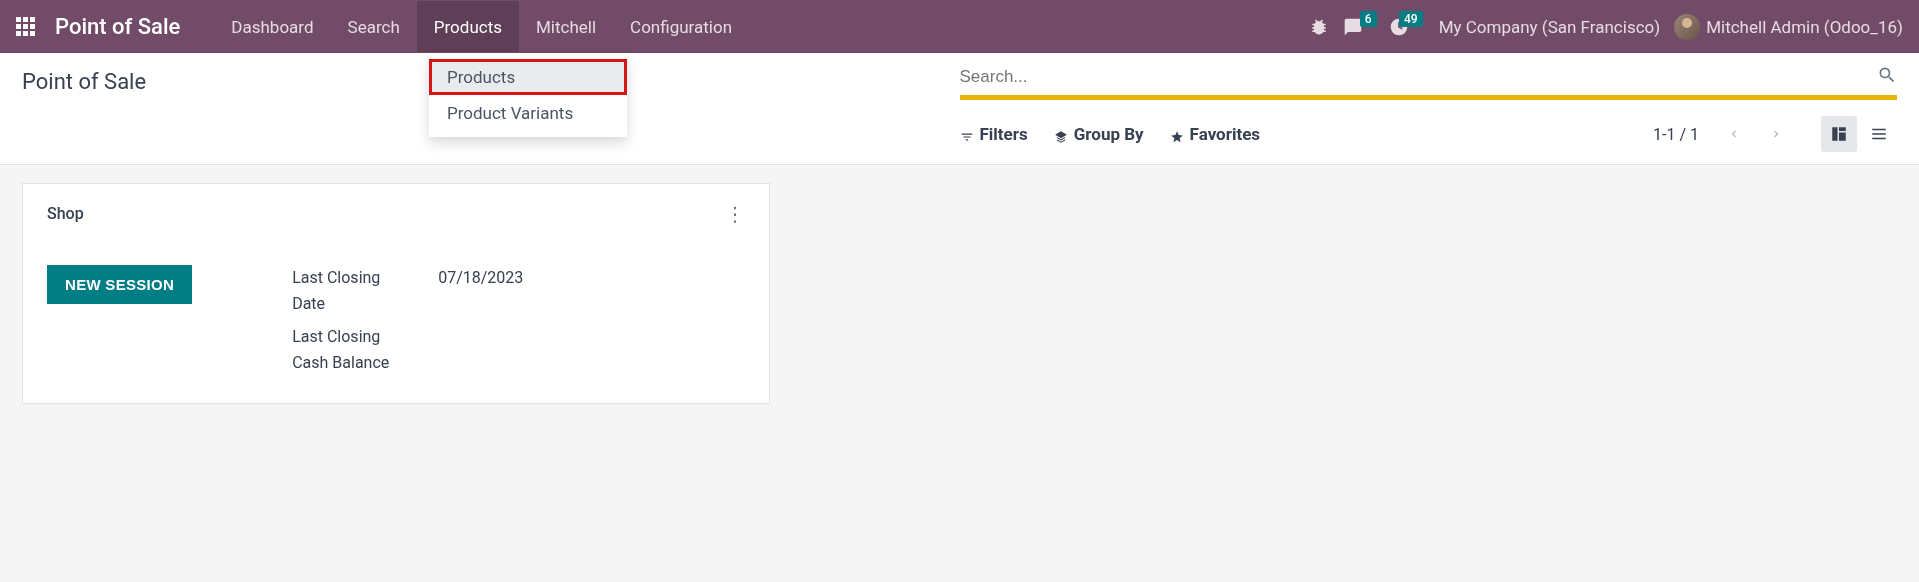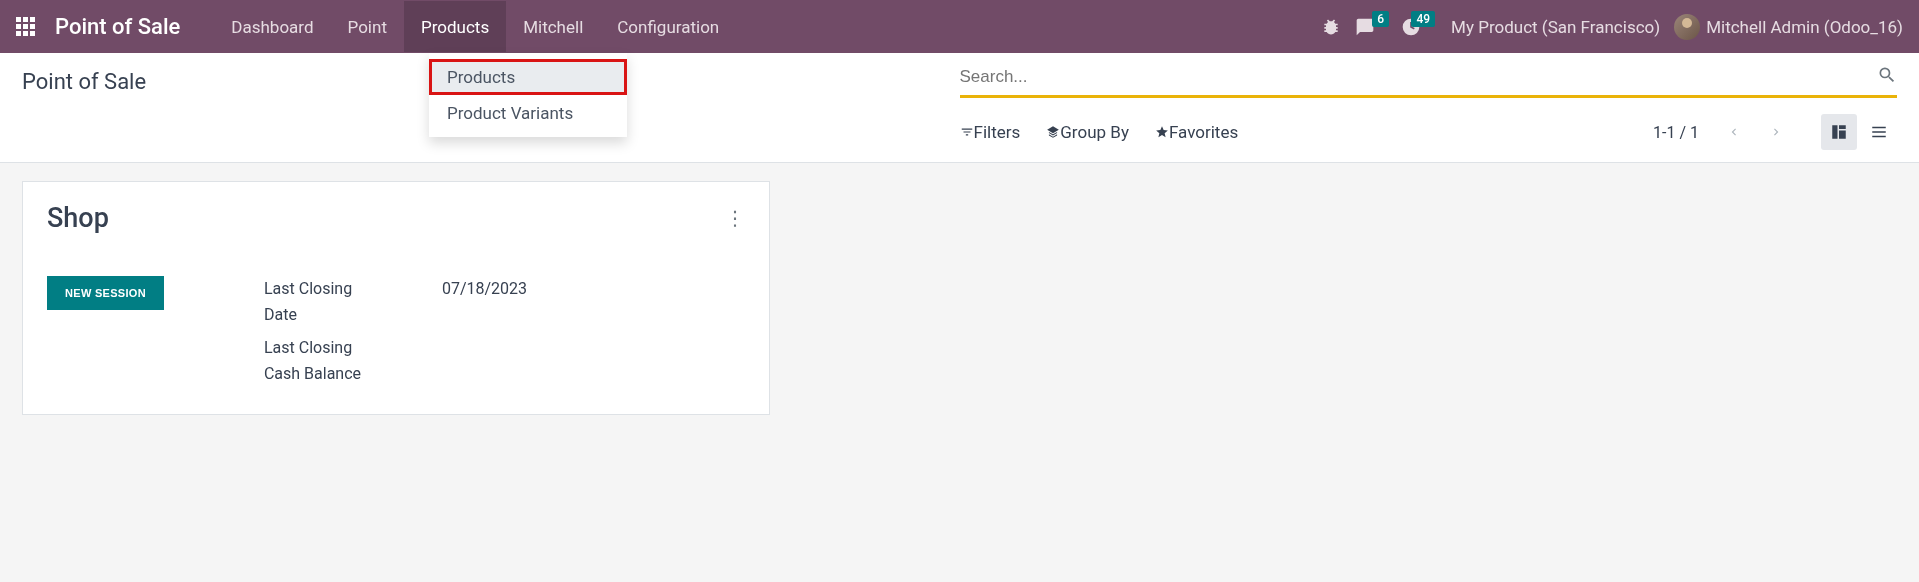--- a/index.html
+++ b/index.html
@@ -134,21 +134,21 @@
     }
     .cp-right {
       flex: 1;
       display: flex;
       flex-direction: column;
       gap: 16px;
     }
     .search-row {
       display: flex;
       align-items: center;
-      border-bottom: 3px solid #eab308;
+      border-bottom: 5px solid #eab308;
       padding-bottom: 6px;
     }
     .search-input {
       flex: 1;
       border: none;
       font-size: 17px;
       outline: none;
       color: #6c757d;
       background: transparent;
     }
@@ -156,23 +156,24 @@
     .search-icon-btn svg { width: 20px; height: 20px; fill: #6c757d; }
     .tools-row {
       display: flex;
       align-items: center;
       gap: 26px;
       color: #374151;
       font-size: 17px;
     }
     .tool-btn {
       display: flex;
-      align-items: center;
-      cursor: pointer;
-      font-weight: 400;
+      align-items: flex-end;
+      gap: 6px;
+      cursor: pointer;
+      font-weight: 700;
     }
     .tool-btn svg { width: 14px; height: 14px; fill: #374151; }
     .pager-wrap { margin-left: auto; display: flex; align-items: center; gap: 28px; }
     .pager-text { font-size: 16px; color: #374151; }
     .pager-arrow { cursor: pointer; color: #adb5bd; font-size: 20px; }
     .view-switcher { display: flex; gap: 4px; margin-left: 10px; }
     .view-btn {
       width: 36px; height: 36px;
       display: flex; align-items: center; justify-content: center;
       cursor: pointer;
@@ -189,57 +190,57 @@
       border: 1px solid #dee2e6;
       width: 748px;
       padding: 20px 24px;
     }
     .card-head {
       display: flex;
       justify-content: space-between;
       align-items: center;
       margin-bottom: 42px;
     }
-    .card-title { font-size: 27px; font-weight: 500; color: #374151; }
+    .card-title { font-size: 16px; font-weight: 500; color: #374151; }
     .card-menu { cursor: pointer; font-size: 20px; color: #6c757d; line-height: 0.7; }
     .card-body { display: flex; gap: 100px; }
     .new-session-btn {
       background: #017E84;
       color: #fff;
       border: none;
       padding: 11px 18px;
-      font-size: 11px;
+      font-size: 15px;
       font-weight: 600;
       letter-spacing: 0.3px;
       cursor: pointer;
     }
     .stat-label { max-width: 120px; line-height: 1.6; }
     .stat-value { line-height: 1.6; }
-    .stat-row { display: flex; gap: 68px; margin-bottom: 8px; }
+    .stat-row { display: flex; gap: 36px; margin-bottom: 8px; }
     .stat-row .stat-label { width: 110px; }
     .stat-row .stat-value { width: 110px; }
   </style>
 </head>
 <body>
 
 <div class="topbar">
   <div class="apps-icon">
     <span></span>
       <span></span>
       <span></span>
     <span></span>
       <span></span>
       <span></span>
     <span></span>
       <span></span>
       <span></span>
   </div>
   <div class="app-title">Point of Sale</div>
   <div class="nav-item">Dashboard</div>
-  <div class="nav-item">Point</div>
+  <div class="nav-item">Search</div>
   <div class="nav-item active">Products</div>
   <div class="nav-item">Mitchell</div>
   <div class="nav-item">Configuration</div>
 
   <div class="topbar-right">
     <div class="icon-btn">
       <svg viewBox="0 0 24 24">
           <path d="M20 8h-2.81a5.985 5.985 0 0 0-1.82-1.96l1.63-1.63-1.41-1.41-2.17 2.17a6.002 6.002 0 0 0-2.83 0L8.41 3l-1.41 1.41 1.62 1.63A5.985 5.985 0 0 0 6.81 8H4v2h2.09c-.05.33-.09.66-.09 1v1H4v2h2v1c0 .34.04.67.09 1H4v2h2.81a6 6 0 0 0 10.38 0H20v-2h-2.09c.05-.33.09-.66.09-1v-1h2v-2h-2v-1c0-.34-.04-.67-.09-1H20V8z"></path>
         </svg>
     </div>
@@ -249,21 +250,21 @@
         </svg>
       <span class="badge">6</span>
     </div>
     <div class="icon-btn" style="margin-right:16px;">
       <svg viewBox="0 0 24 24">
           <circle cx="12" cy="12" r="10"></circle>
           <path d="M12 6v6l4 2" stroke="#714B67" stroke-width="2" fill="none"></path>
         </svg>
       <span class="badge">49</span>
     </div>
-    <div class="company-label">My Product (San Francisco)</div>
+    <div class="company-label">My Company (San Francisco)</div>
     <div class="user-wrap">
       <span class="avatar"></span>
       <span class="user-label">Mitchell Admin (Odoo_16)</span>
     </div>
   </div>
 
   <div class="dropdown-menu">
     <div class="dropdown-item hovered highlighted">Products</div>
     <div class="dropdown-item">Product Variants</div>
   </div>

